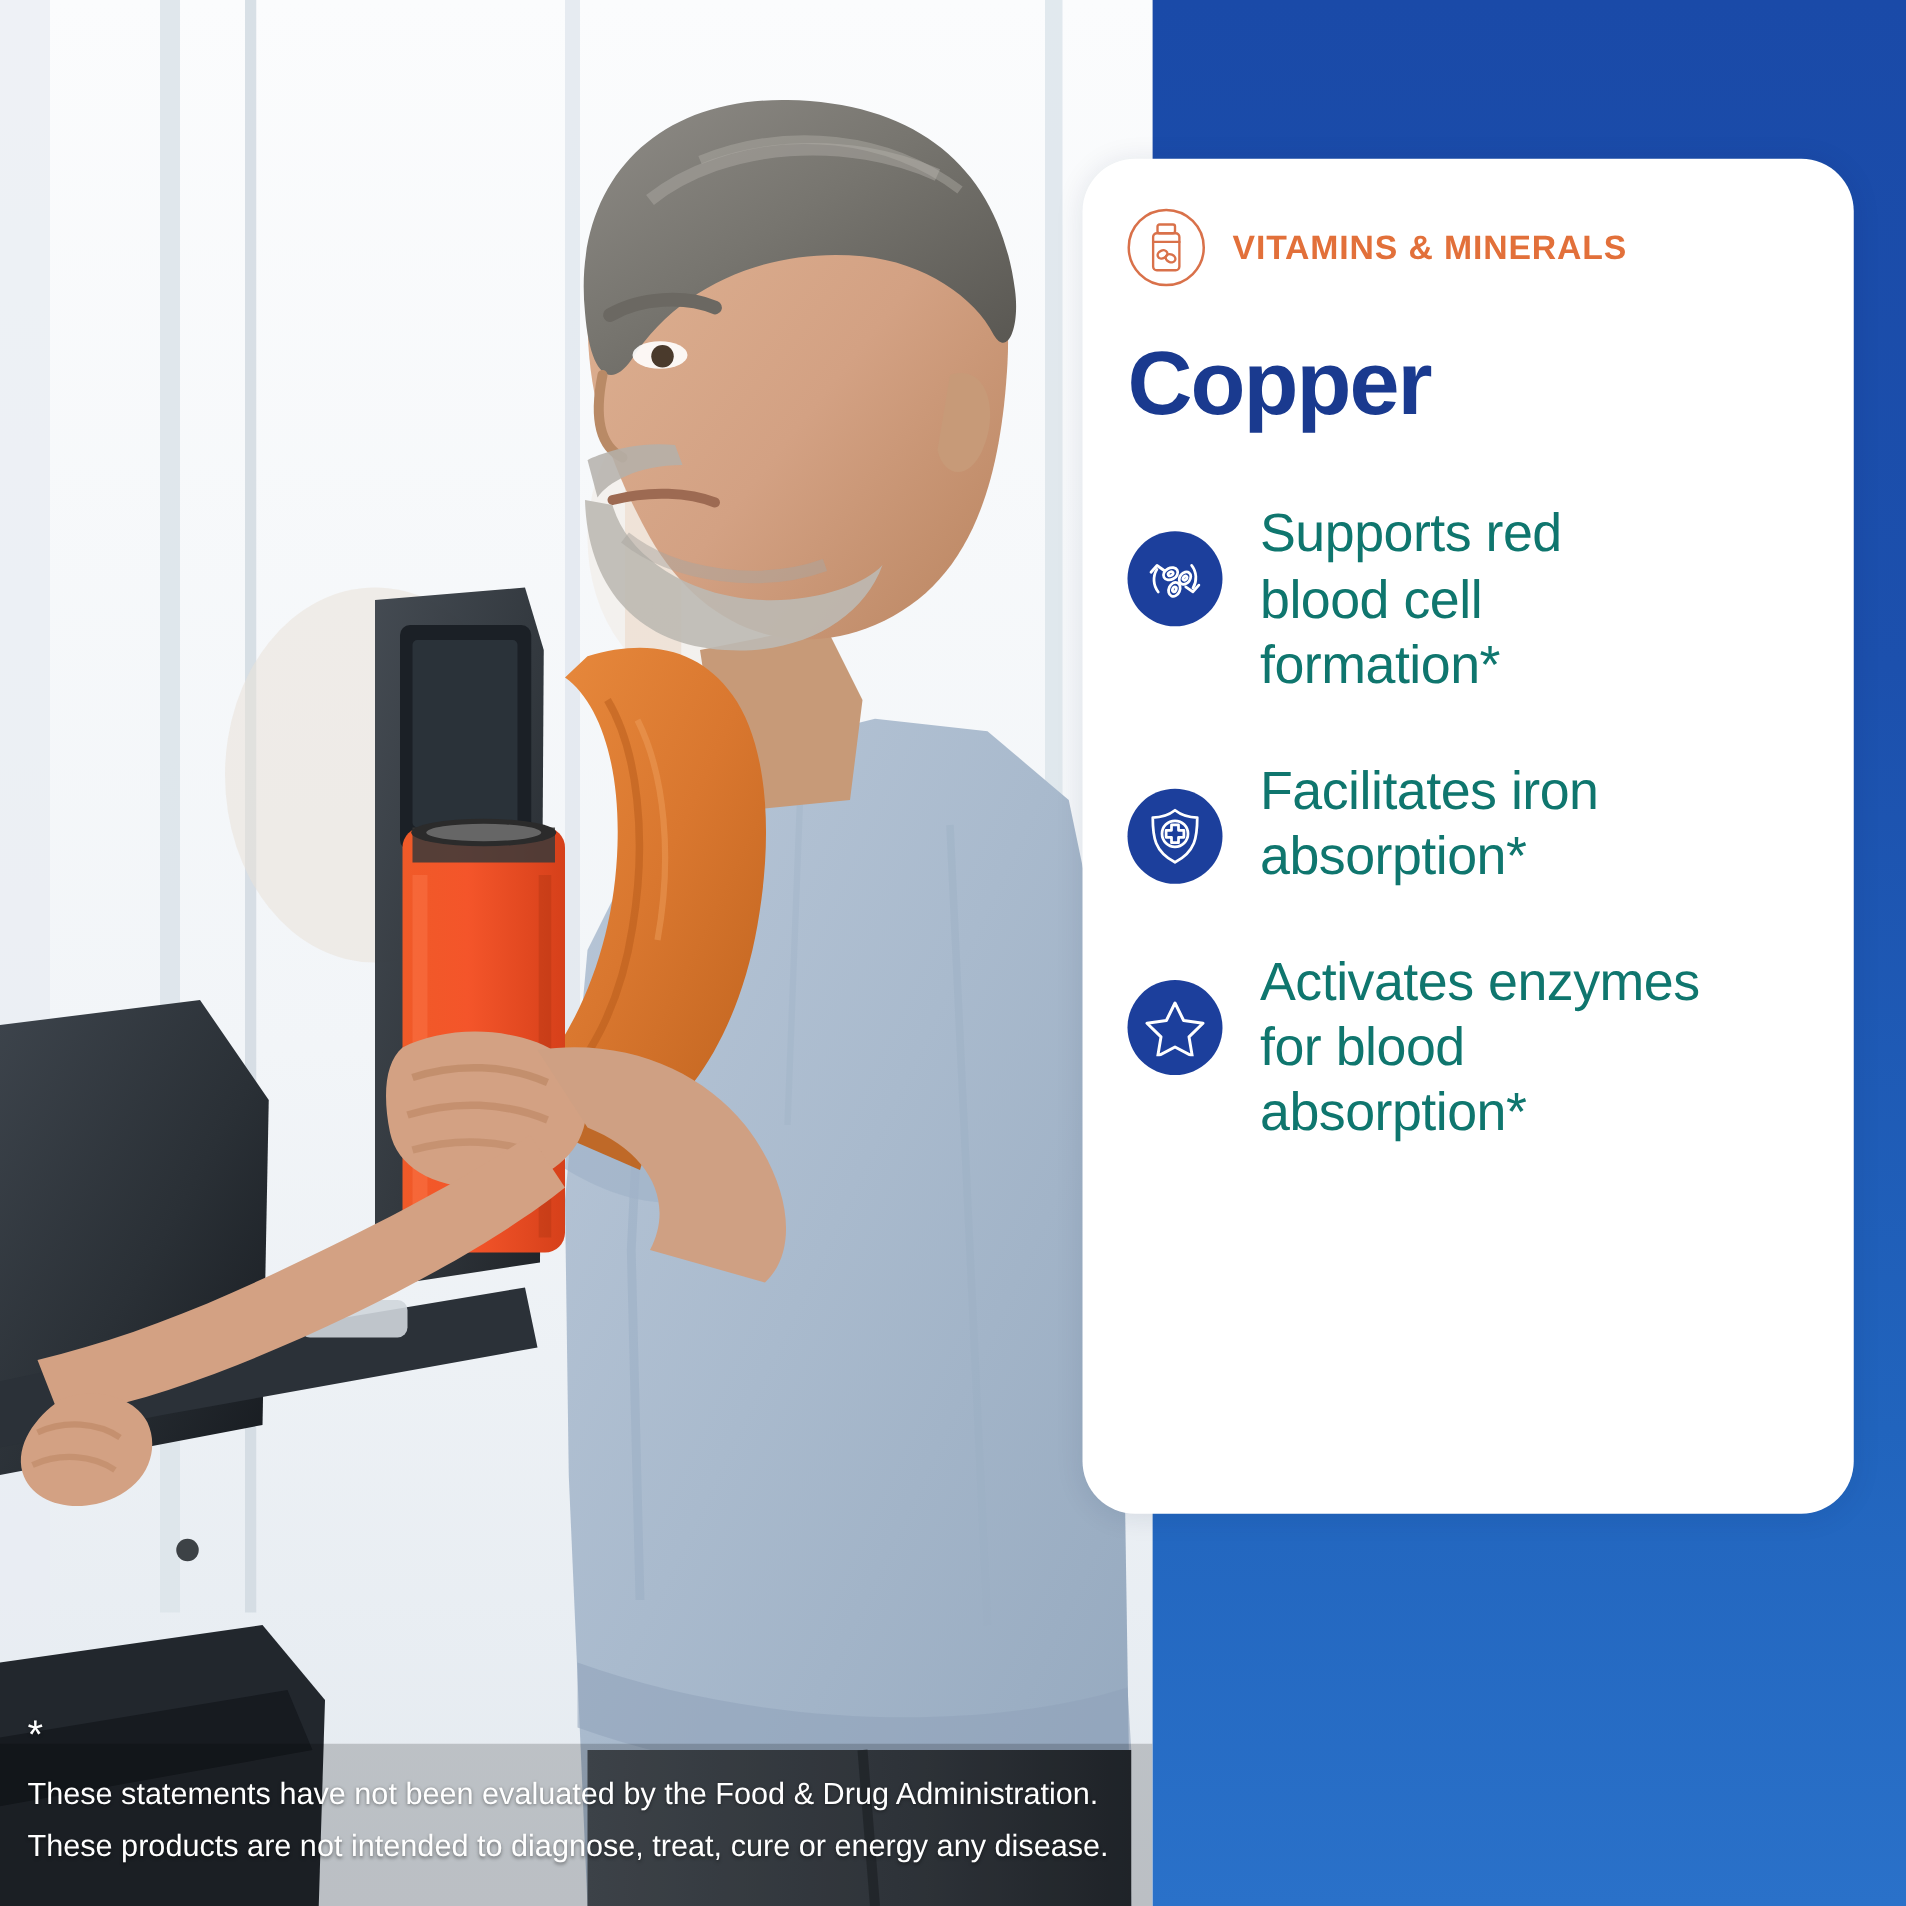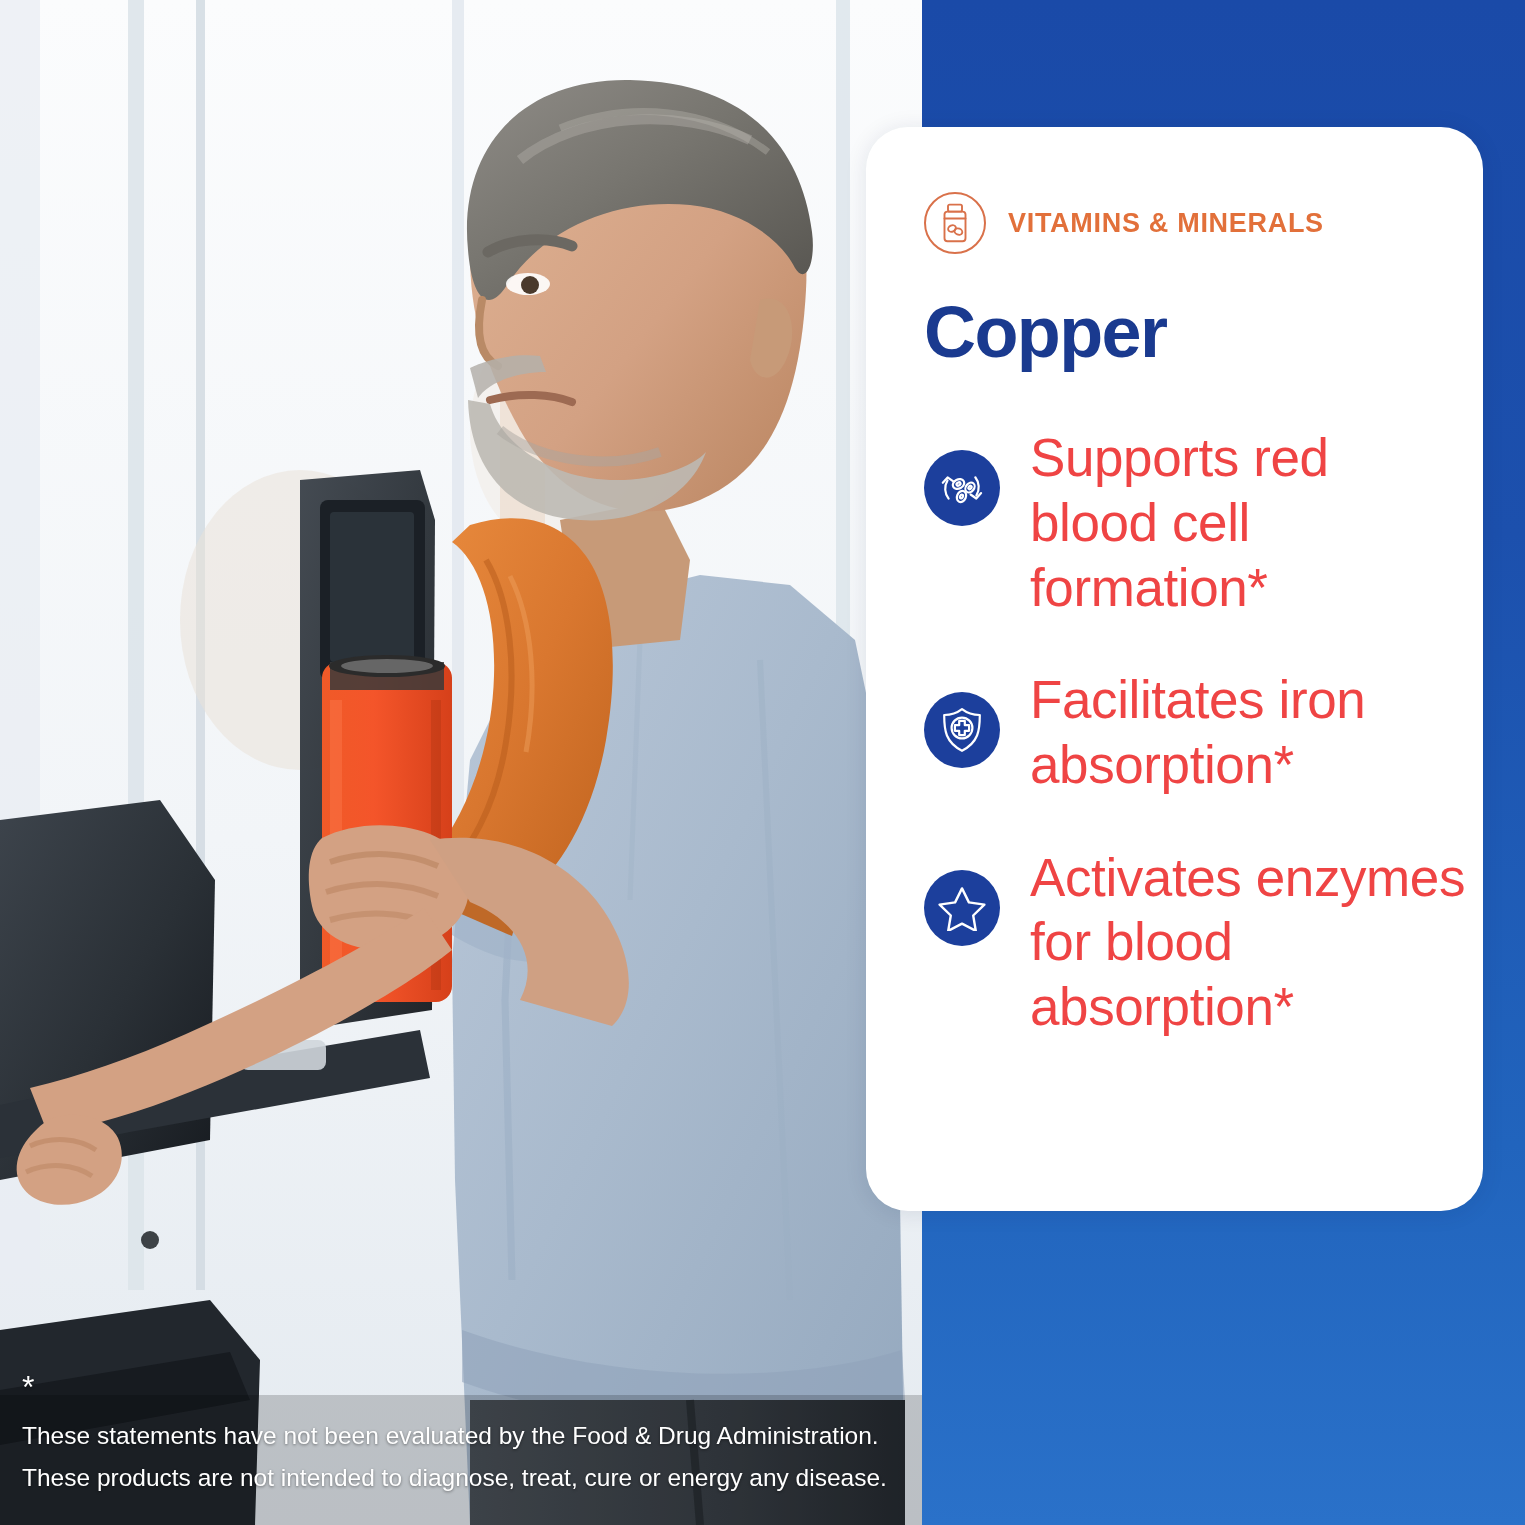--- a/index.html
+++ b/index.html
@@ -29,23 +29,23 @@
   .card {
     position: absolute;
     left: 866px; top: 127px;
     width: 617px; height: 1084px;
     background: #ffffff;
     border-radius: 42px;
     box-shadow: 0 2px 22px rgba(10,30,70,0.10);
   }
   .card-inner {
     position: absolute;
-    left: 58px; top: 0;
+    left: 36px; top: 0;
     width: 560px; height: 100%;
-    padding-top: 64px;
+    padding-top: 39px;
   }
 
   
   .cat-row {
     display: flex;
     align-items: center;
     gap: 22px;
     height: 64px;
   }
   .cat-badge {
@@ -87,22 +87,22 @@
   .b-icon {
     flex: 0 0 76px;
     width: 76px; height: 76px;
     background: #1c3f9c;
     border-radius: 50%;
     display: flex; align-items: center; justify-content: center;
     margin-top: 26px;
   }
   .b-icon svg { display: block; }
   .b-text {
-    color: #ef4444;
-    font-size: 53px;
+    color: #0f766e;
+    font-size: 43px;
     line-height: 1.22;
     letter-spacing: -0.4px;
     padding-top: 2px;
   }
 
   
   .disclaimer {
     position: absolute;
     left: 22px; bottom: 26px;
     width: 880px;

